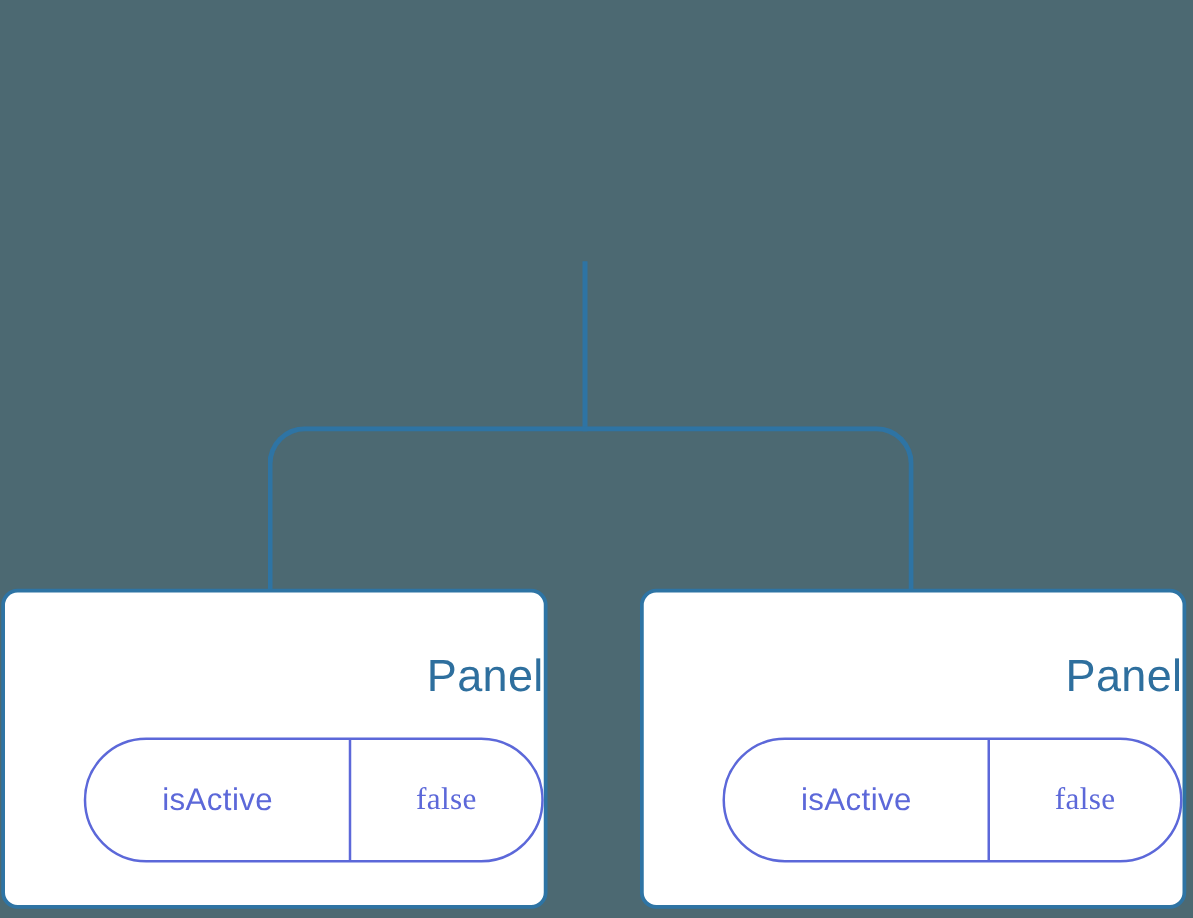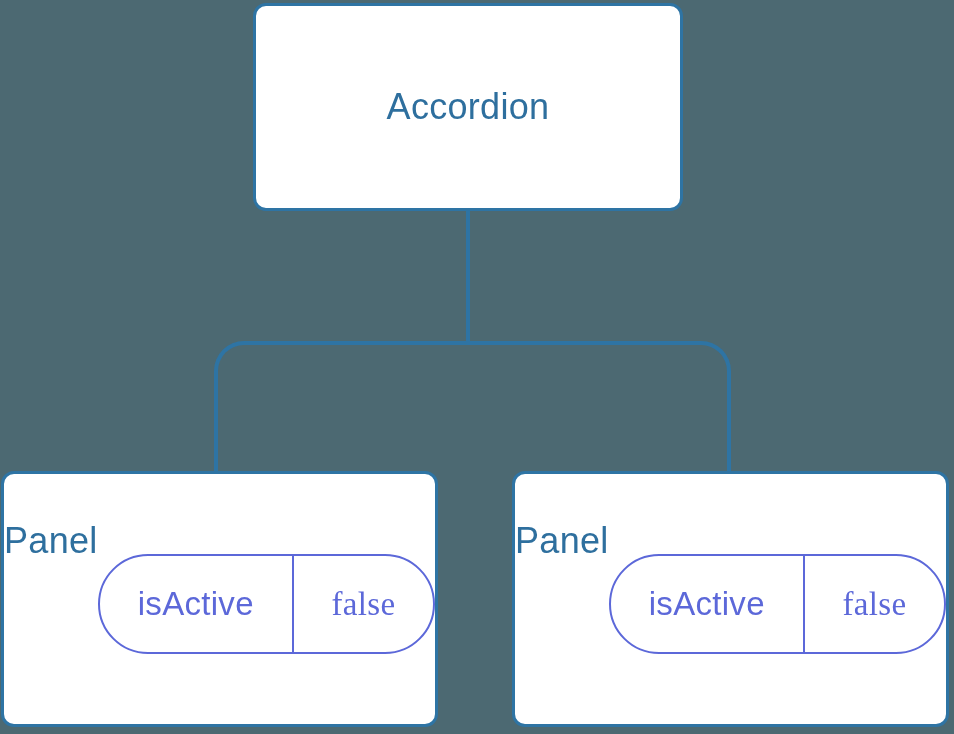--- a/index.html
+++ b/index.html
@@ -60,22 +60,22 @@
     height: 131px;
     border: 4px solid var(--connector-blue);
     border-bottom: none;
     border-radius: 30px 30px 0 0;
   }
   .panel-card {
     top: 471px;
     width: 437px;
     height: 256px;
     display: flex;
-    flex-direction: row;
-    align-items: flex-start;
+    flex-direction: column;
+    align-items: flex-end;
     padding-top: 49px;
   }
   .panel-left  { left: 1px; }
   .panel-right { left: 512px; }
   .panel-title {
     color: var(--node-text-blue);
     font-size: 36px;
     font-weight: 500;
     line-height: 1;
     letter-spacing: 0.3px;
@@ -89,38 +89,35 @@
     display: flex;
     align-items: stretch;
     overflow: hidden;
     background: var(--card-bg);
   }
   .state-cell {
     display: flex;
     align-items: center;
     justify-content: center;
     color: var(--state-indigo);
-    font-size: 33px;
+    font-size: 25px;
     font-weight: 400;
     letter-spacing: 0.3px;
   }
   .state-key {
     width: 58.3%;
     border-right: 2.5px solid var(--state-indigo);
   }
   .state-value { width: 41.7%; font-family: Liberation Serif, serif; }
 </style>
 </head>
 <body>
 
 <div class="stage">
 
-  <div class="card root-card">
-    <span class="node-label">Accordion</span>
-  </div>
 
   <div class="trunk"></div>
 
   <div class="bracket"></div>
 
   <div class="card panel-card panel-left">
     <div class="panel-title">Panel</div>
     <div class="state-pill">
       <div class="state-cell state-key">isActive</div>
       <div class="state-cell state-value">false</div>

